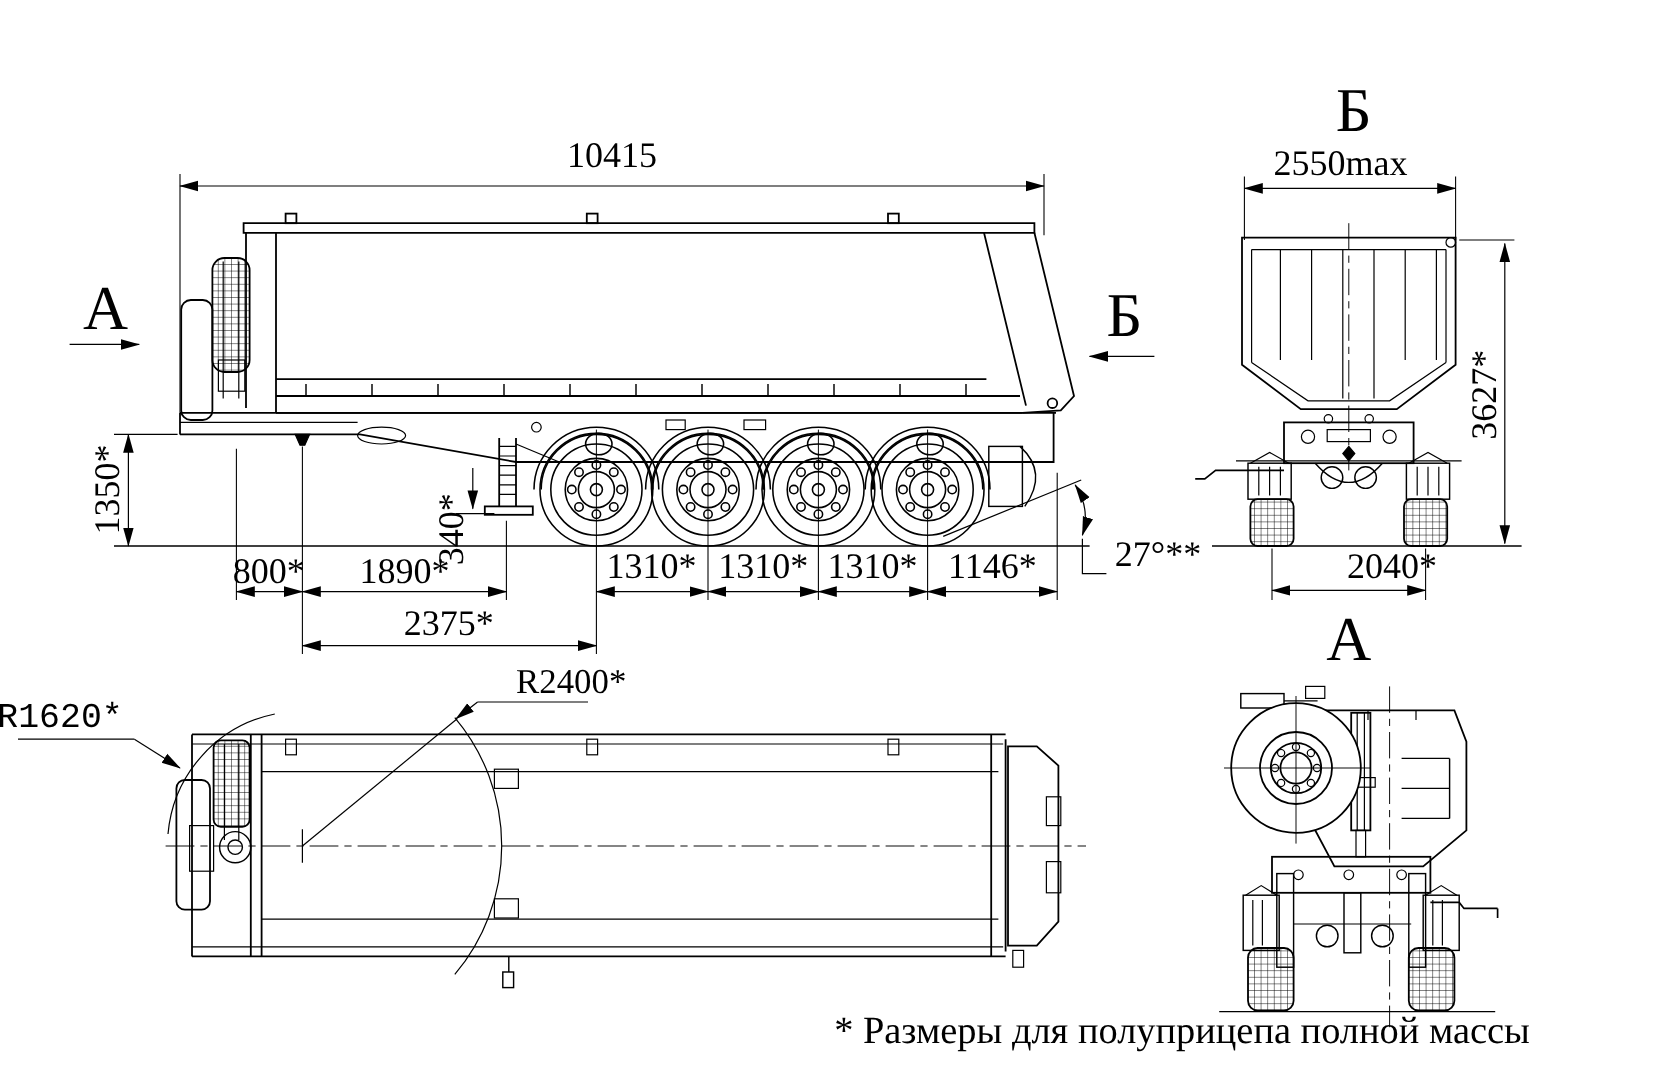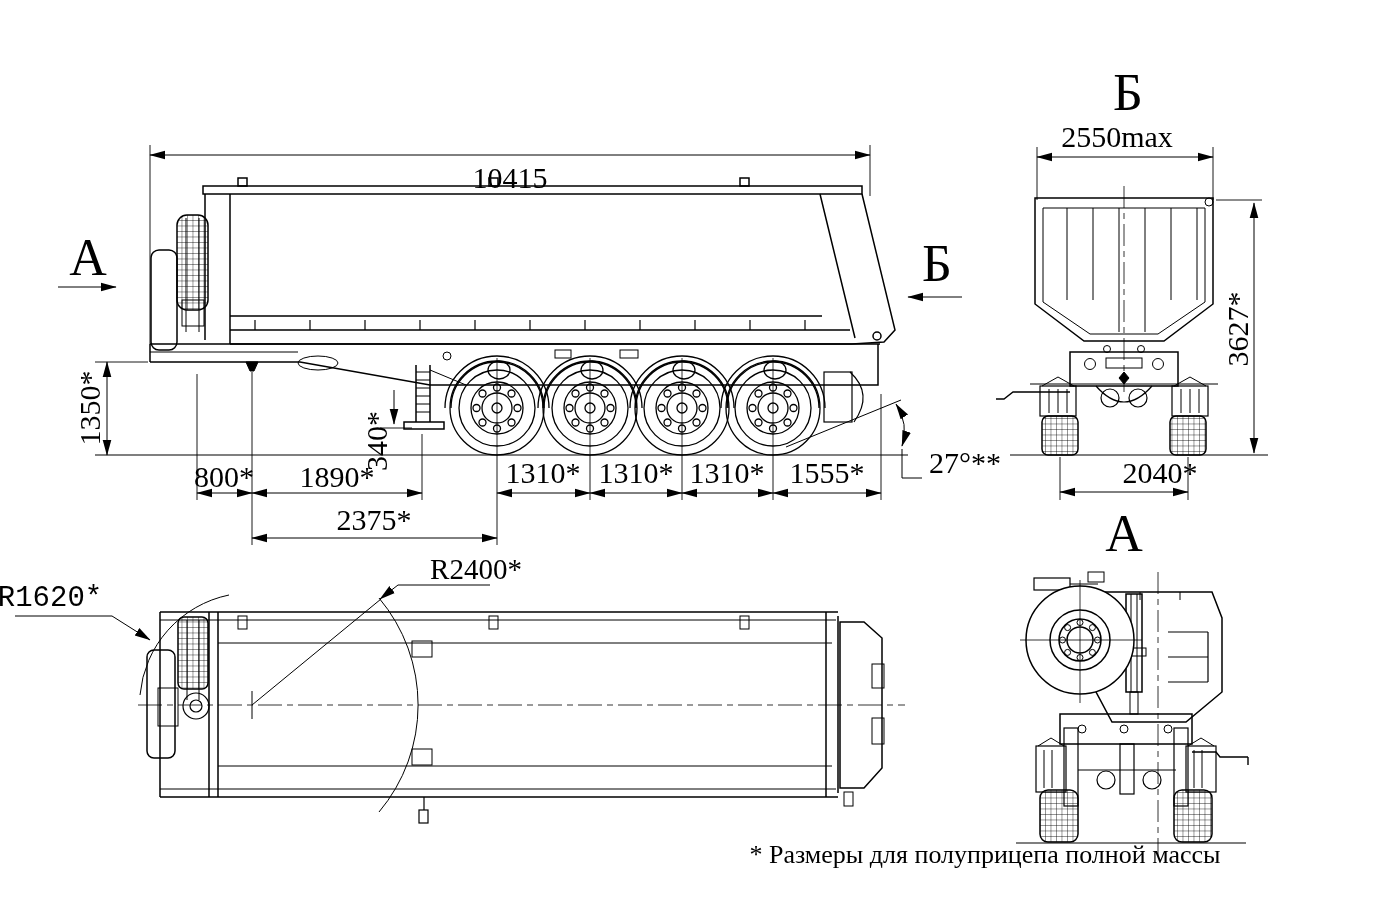--- a/index.html
+++ b/index.html
@@ -7,21 +7,21 @@
           font-family:"Liberation Serif","DejaVu Serif",serif;color:#000;}
   svg{position:absolute;left:0;top:0;}
   .lbl{position:absolute;transform:translate(-50%,-50%);white-space:nowrap;line-height:1;}
   .rot{transform:translate(-50%,-50%) rotate(-90deg);}
   .dimtxt{font-size:30px;}
   .radtxt{font-size:29px;}
   .sect{font-size:52px;}
   .title-block{position:absolute;left:340px;top:6px;width:740px;text-align:center;
                font-size:52px;line-height:1.0;}
   .title-block div{margin-bottom:2px;}
-  .footnote{position:absolute;left:595px;top:840px;width:780px;text-align:center;font-size:26px;}
+  .footnote{position:absolute;left:595px;top:840px;width:780px;text-align:center;font-size:32px;}
 </style>
 </head>
 <body>
 
 <div id="canvas">
 
 <svg width="1380" height="900" viewBox="0 0 1380 900">
   <defs>
     <marker id="arr" viewBox="0 0 12 8" refX="11.5" refY="4" markerWidth="16" markerHeight="11" orient="auto-start-reverse" markerUnits="userSpaceOnUse">
       <path d="M0 0.7 L12 4 L0 7.3 Z" fill="#000"></path>
@@ -255,31 +255,31 @@
 </svg>
 
 <div class="title-block">
 </div>
 
 <div class="lbl sect" style="left:88px;top:258px;">А</div>
 <div class="lbl sect" style="left:937px;top:264px;">Б</div>
 <div class="lbl sect" style="left:1128px;top:93px;">Б</div>
 <div class="lbl sect" style="left:1124px;top:534px;">А</div>
 
-<div class="lbl dimtxt" style="left:510px;top:130px;margin-top:48px;">10415</div>
+<div class="lbl dimtxt" style="left:510px;top:130px;">10415</div>
 <div class="lbl dimtxt" style="left:1117px;top:137px;">2550max</div>
 <div class="lbl dimtxt rot" style="left:90px;top:408px;">1350*</div>
 <div class="lbl dimtxt" style="left:224px;top:477px;">800*</div>
 <div class="lbl dimtxt" style="left:337px;top:477px;">1890*</div>
 <div class="lbl dimtxt rot" style="left:377px;top:441px;">340*</div>
 <div class="lbl dimtxt" style="left:374px;top:520px;">2375*</div>
 <div class="lbl dimtxt" style="left:543px;top:473px;">1310*</div>
 <div class="lbl dimtxt" style="left:636px;top:473px;">1310*</div>
 <div class="lbl dimtxt" style="left:727px;top:473px;">1310*</div>
-<div class="lbl dimtxt" style="left:827px;top:473px;">1555*</div>
+<div class="lbl dimtxt" style="left:827px;top:473px;">1146*</div>
 <div class="lbl dimtxt" style="left:965px;top:463px;">27°**</div>
 <div class="lbl dimtxt rot" style="left:1238px;top:329px;">3627*</div>
 <div class="lbl dimtxt" style="left:1160px;top:473px;">2040*</div>
 <div class="lbl radtxt" style="left:50px;top:598px;font-family:Liberation Mono, monospace;">R1620*</div>
 <div class="lbl radtxt" style="left:476px;top:569px;">R2400*</div>
 
 <div class="footnote">* Размеры для полуприцепа полной массы</div>
 
 </div>
 

